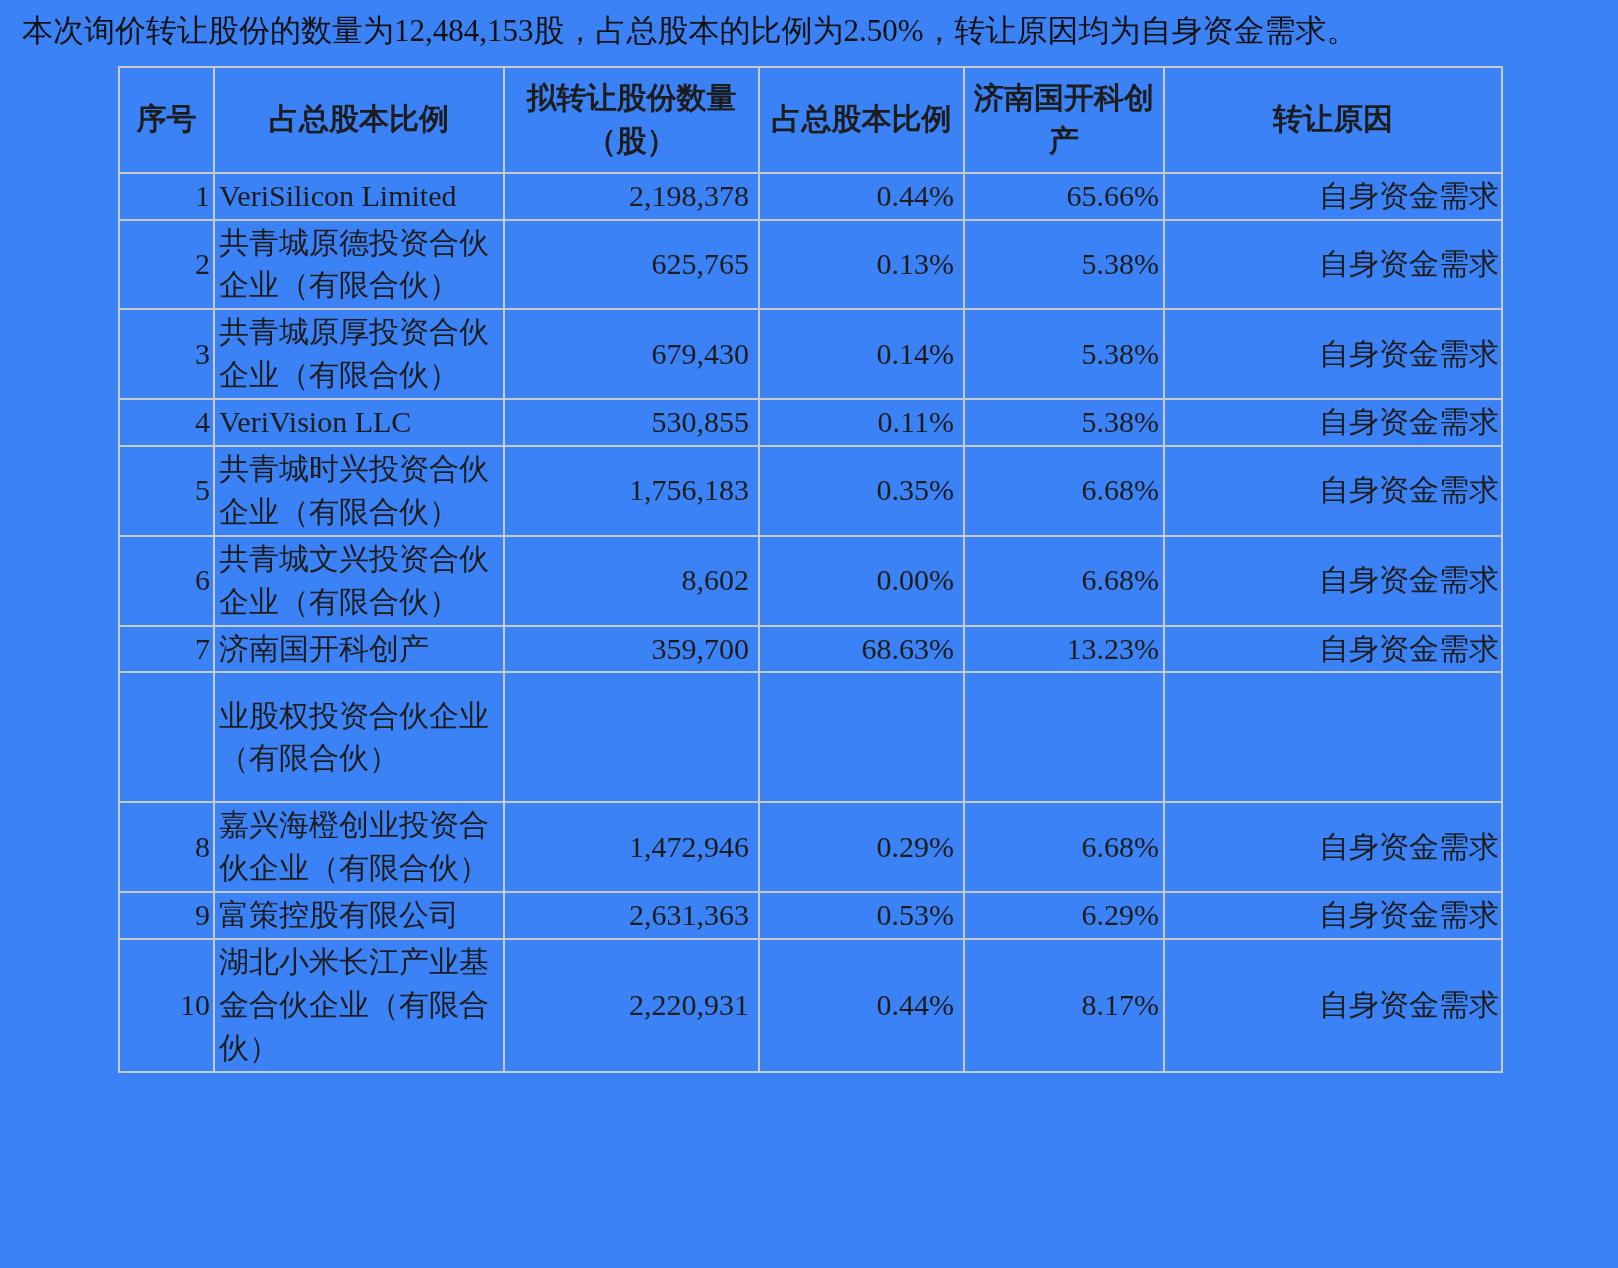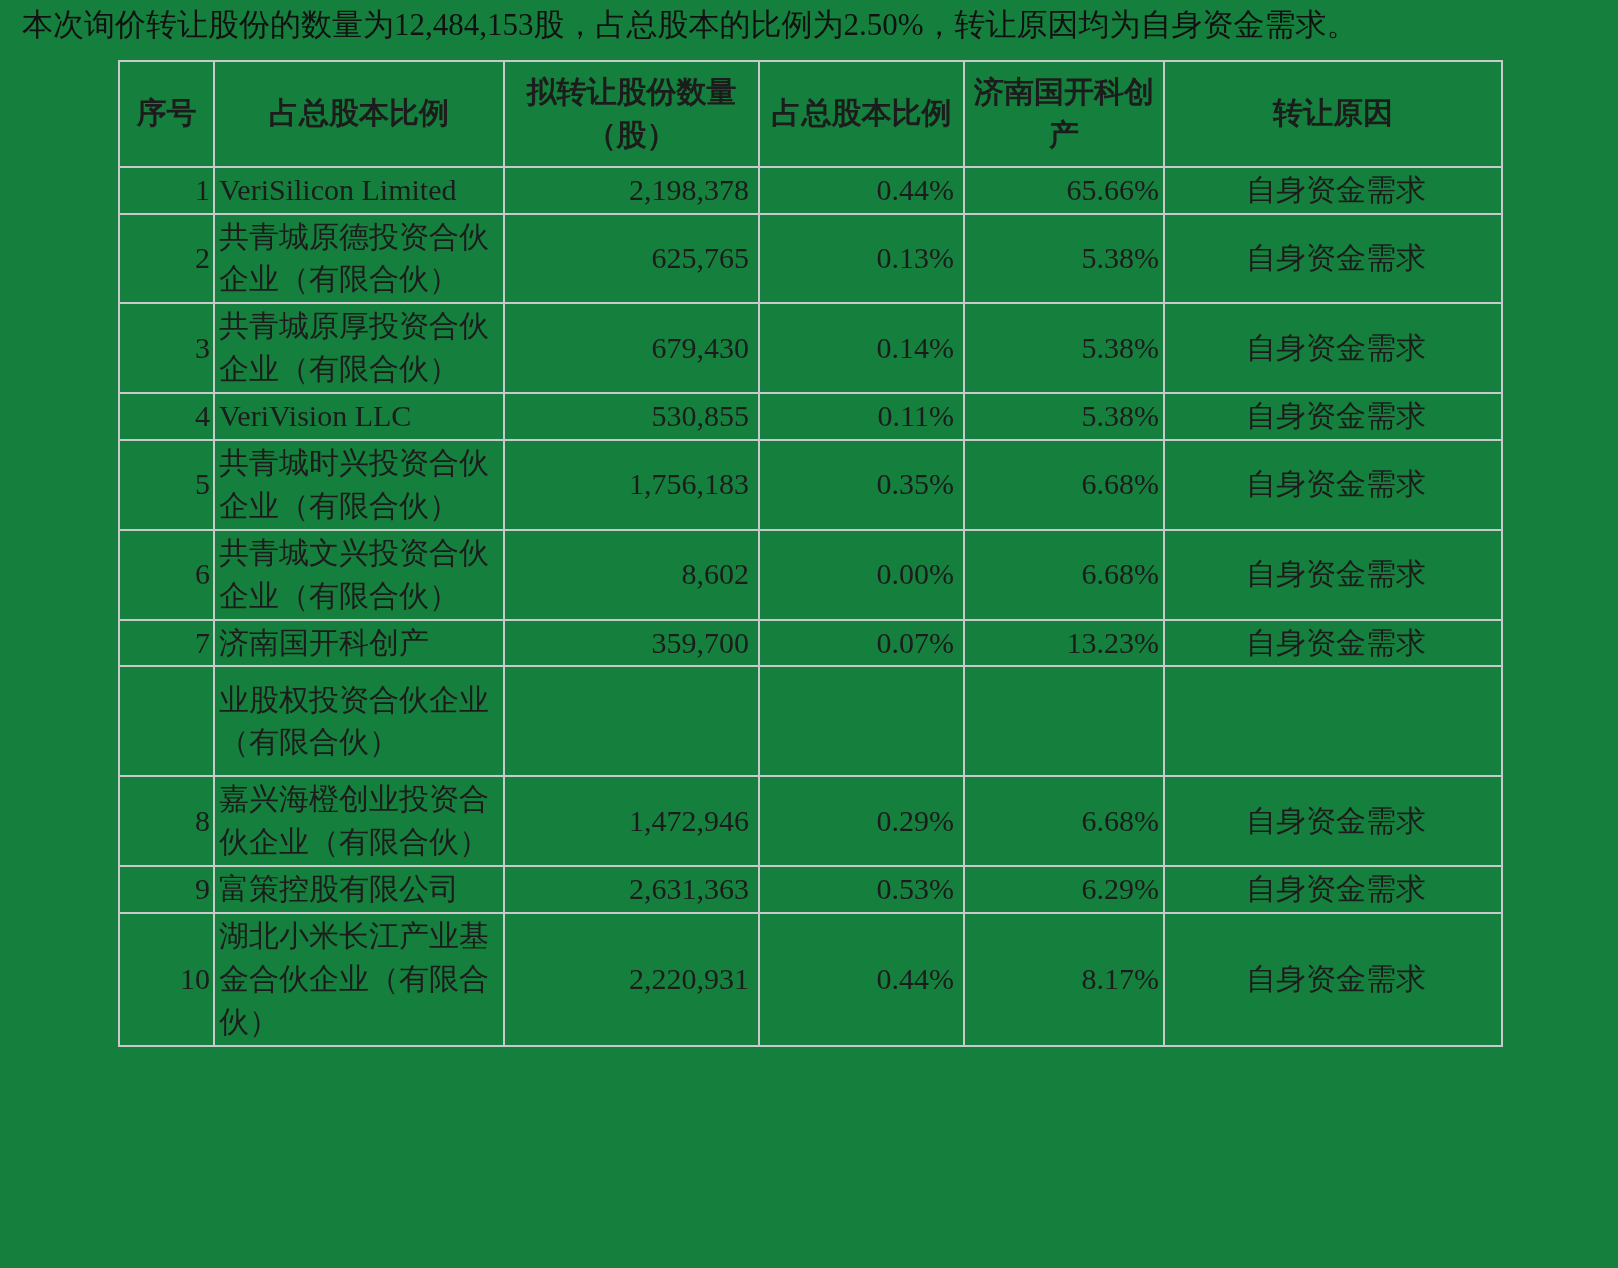--- a/index.html
+++ b/index.html
@@ -6,22 +6,23 @@
     margin: 0;
     padding: 0;
     background: #ffffff;
     color: #1c1c1c;
     font-family: "Liberation Serif", "DejaVu Serif", serif;
   }
   .page {
     width: 1618px;
     height: 1268px;
     box-sizing: border-box;
+    padding-top: 6px;
     overflow: hidden;
-    background: #15803d;
+    background: #3b82f6;
   }
   .intro {
     margin: 4px 20px 14px 22px;
     font-size: 31px;
     line-height: 1.35;
     color: #111111;
   }
   table.xfer {
     border-collapse: collapse;
     table-layout: fixed;
@@ -41,21 +42,21 @@
     font-weight: bold;
     text-align: center;
     padding: 9px 4px;
     font-size: 30px;
   }
   td.c-no     { text-align: right; padding: 1px 3px 1px 0; }
   td.c-name   { text-align: left;  padding: 1px 2px 1px 4px; }
   td.c-shares { text-align: right; padding: 1px 9px 1px 2px; }
   td.c-pct    { text-align: right; padding: 1px 9px 1px 2px; border-radius: 10px; }
   td.c-pcth   { text-align: right; padding: 1px 4px 1px 2px; }
-  td.c-reason { text-align: center;  padding: 1px 2px 1px 8px; }
+  td.c-reason { text-align: right;  padding: 1px 2px 1px 8px; }
 </style>
 </head>
 <body>
 
 <div class="page">
 
   <p class="intro">本次询价转让股份的数量为12,484,153股，占总股本的比例为2.50%，转让原因均为自身资金需求。</p>
 
   <table class="xfer">
     <colgroup>
@@ -122,25 +123,25 @@
         <td class="c-name">共青城文兴投资合伙企业（有限合伙）</td>
         <td class="c-shares">8,602</td>
         <td class="c-pct">0.00%</td>
         <td class="c-pcth">6.68%</td>
         <td class="c-reason">自身资金需求</td>
       </tr>
       <tr>
         <td class="c-no">7</td>
         <td class="c-name">济南国开科创产</td>
         <td class="c-shares">359,700</td>
-        <td class="c-pct">0.07%</td>
+        <td class="c-pct">68.63%</td>
         <td class="c-pcth">13.23%</td>
         <td class="c-reason">自身资金需求</td>
       </tr>
-      <tr style="height:110px;">
+      <tr style="height:130px;">
         <td class="c-no"></td>
         <td class="c-name">业股权投资合伙企业（有限合伙）</td>
         <td class="c-shares"></td>
         <td class="c-pct"></td>
         <td class="c-pcth"></td>
         <td class="c-reason"></td>
       </tr>
       <tr>
         <td class="c-no">8</td>
         <td class="c-name">嘉兴海橙创业投资合伙企业（有限合伙）</td>

